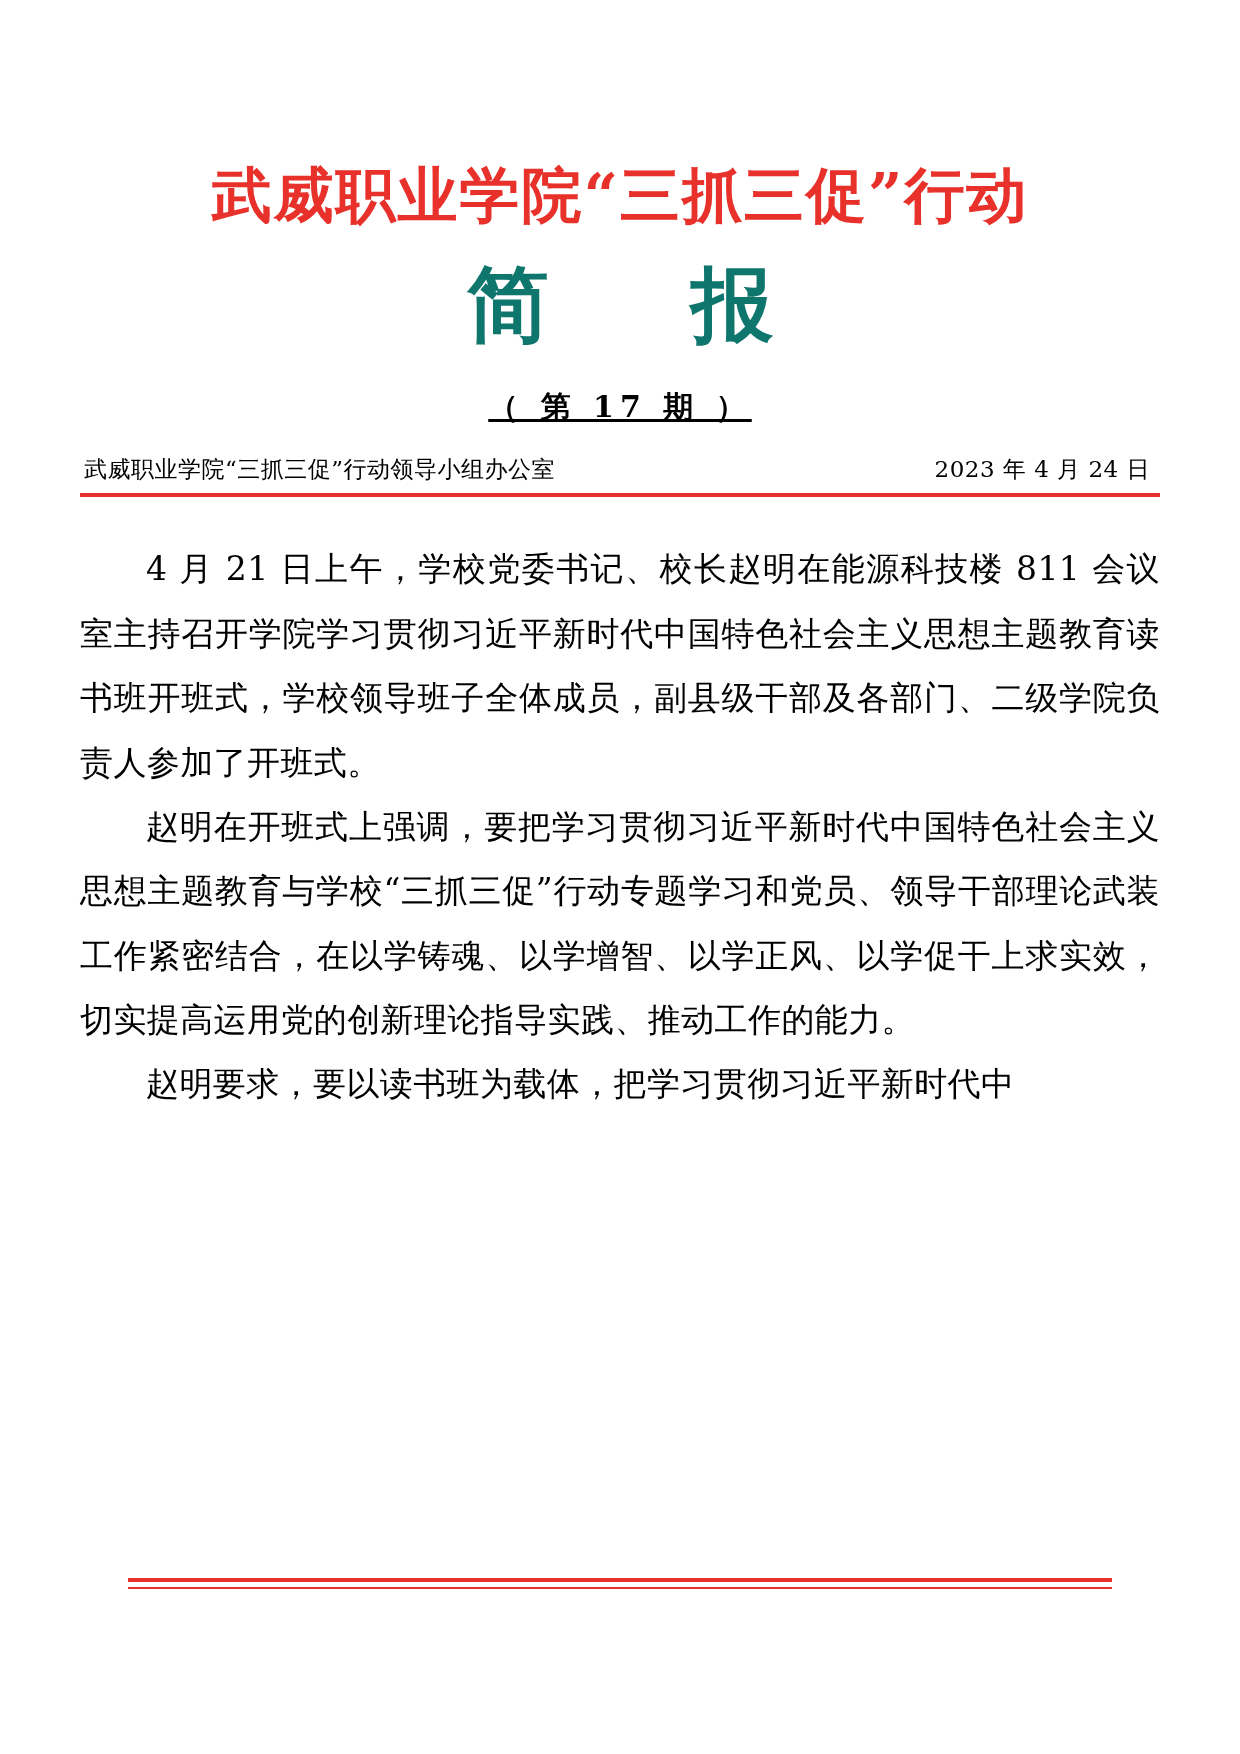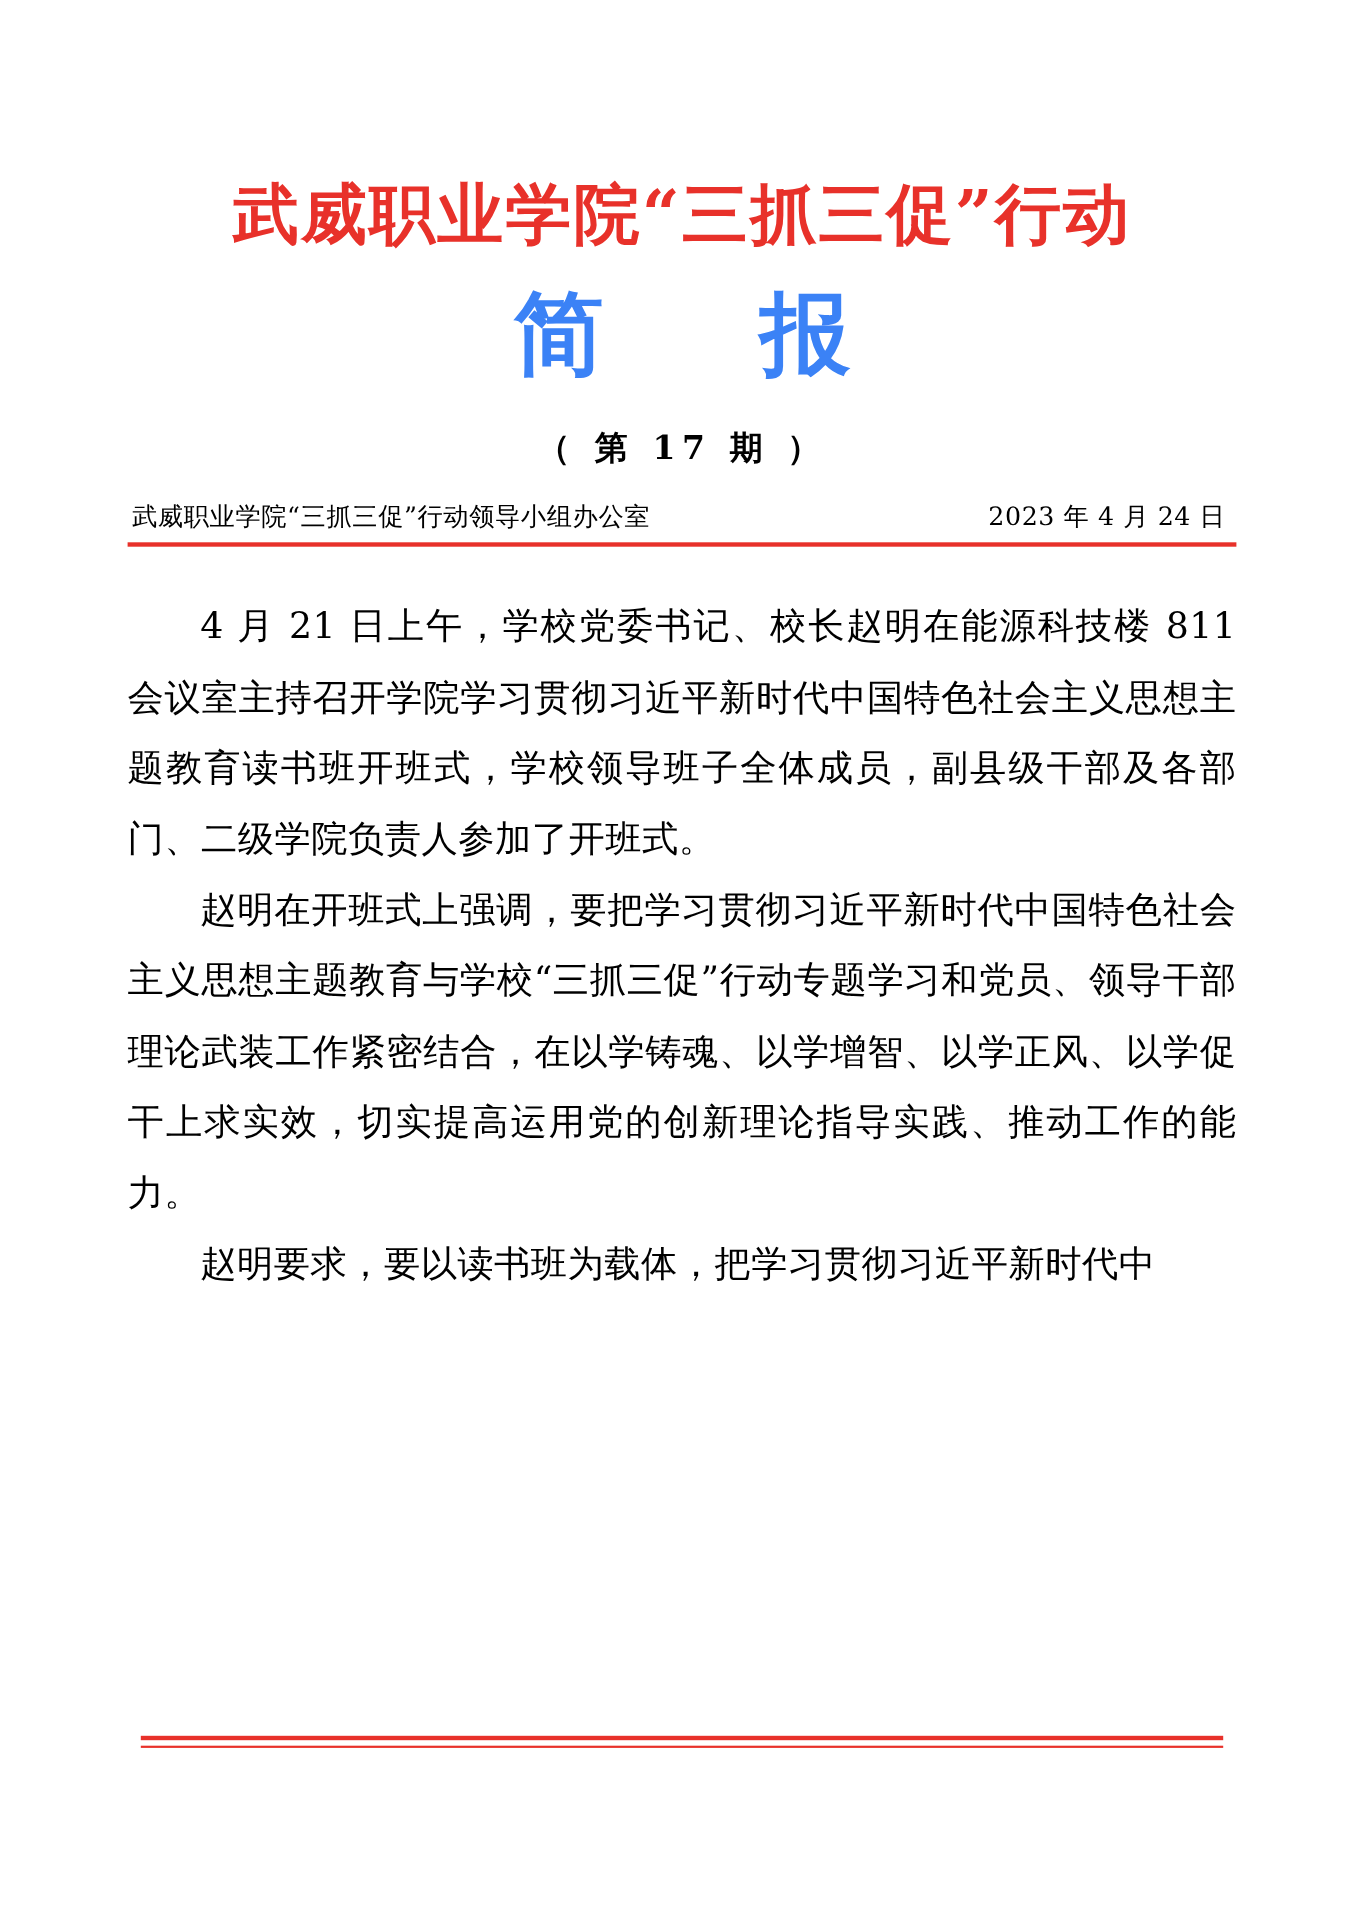--- a/index.html
+++ b/index.html
@@ -12,53 +12,54 @@
     height: 1754px;
     font-family: "Liberation Serif", "DejaVu Serif", serif;
     color: #000000;
     position: relative;
     overflow: hidden;
   }
   .page {
     width: 1240px;
     height: 1754px;
     box-sizing: border-box;
-    padding: 0 116px;
+    padding: 0 80px;
     position: relative;
   }
   
   .masthead {
     padding-top: 160px;
     text-align: center;
   }
   .masthead-line1 {
     color: #e8312a;
     font-size: 60px;
     font-weight: bold;
     letter-spacing: 2px;
     line-height: 1.18;
     font-family: "DejaVu Serif", "Liberation Serif", serif;
     white-space: nowrap;
   }
   .masthead-line2 {
-    color: #3b82f6;
+    color: #0f766e;
     font-size: 82px;
     font-weight: bold;
     letter-spacing: 30px;
     line-height: 1.35;
     margin-top: 18px;
     font-family: "DejaVu Serif", "Liberation Serif", serif;
     text-indent: 30px;
   }
   .issue-line {
     margin-top: 28px;
     font-size: 30px;
     font-weight: bold;
     letter-spacing: 6px;
     font-family: "DejaVu Serif", "Liberation Serif", serif;
+    text-decoration: underline;
   }
   
   .org-row {
     margin-top: 26px;
     display: flex;
     justify-content: space-between;
     align-items: flex-start;
     font-size: 23px;
     letter-spacing: 0.5px;
     font-family: "DejaVu Serif", "Liberation Serif", serif;

